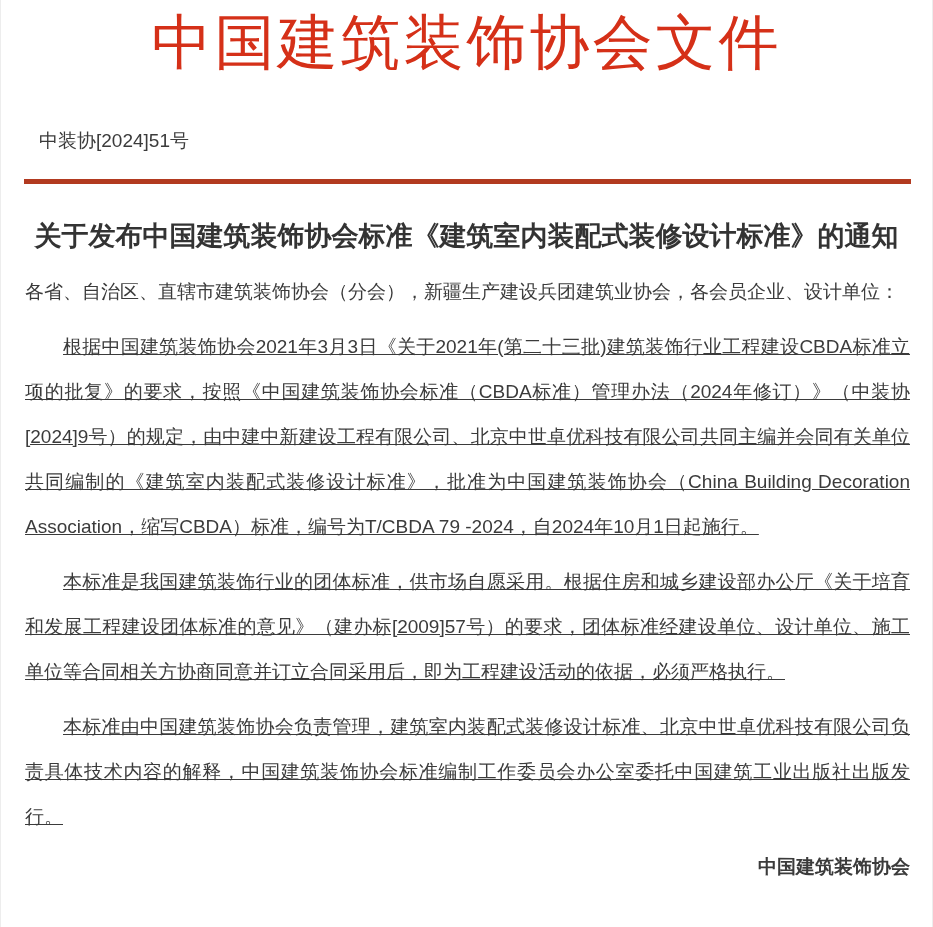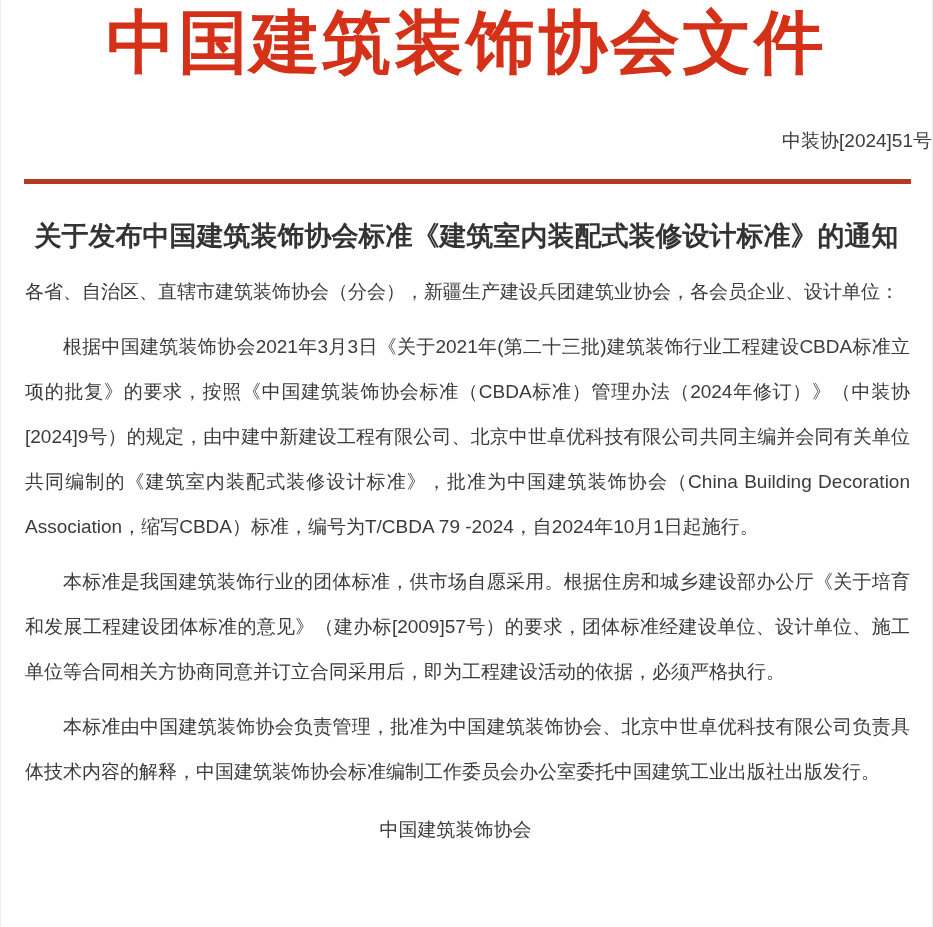--- a/index.html
+++ b/index.html
@@ -17,33 +17,34 @@
     border-left: 1px solid #ededed;
     border-right: 1px solid #ededed;
     font-family: "Liberation Sans", "DejaVu Sans", sans-serif;
     color: var(--text-color, #3b3b3b);
     overflow: hidden;
   }
   .org-title {
     margin: 10px 10px 0 10px;
     text-align: center;
     font-family: "Liberation Serif", "DejaVu Serif", serif;
-    font-weight: bold;
-    font-size: 69px;
+    font-weight: normal;
+    font-size: 60px;
     line-height: 66px;
     letter-spacing: 3px;
     color: var(--header-red, #d53018);
     white-space: nowrap;
   }
   .doc-number {
     margin-top: 53px;
-    text-align: right;
+    text-align: left;
     font-size: 19px;
     line-height: 23px;
     color: var(--text-color, #3b3b3b);
+    padding-left: 38px;
   }
   .red-divider {
     margin: 27px 21px 0 23px;
     height: 5px;
     background: var(--divider-red, #b23a20);
   }
   .notice-title {
     margin: 31px 24px 0 24px;
     text-align: center;
     font-size: 27px;
@@ -57,27 +58,29 @@
     line-height: 45px;
     text-align: justify;
     color: var(--text-color, #3b3b3b);
   }
   .doc-body p {
     margin: 0;
   }
   .doc-body p.para {
     margin-top: 10px;
     text-indent: 2em;
+    text-decoration: underline;
   }
   .signature-block {
-    margin: 24px 22px 0 0;
-    text-align: center;
+    margin: 16px 22px 0 0;
+    text-align: right;
     font-size: 19px;
     line-height: 23px;
     color: var(--text-color, #3b3b3b);
+    font-weight: bold;
   }
   .signature-date {
     margin-top: 33px;
   }
 </style>
 </head>
 <body>
 
 <div class="page" style="--header-red: #d53018; --divider-red: #b23a20; --text-color: #3b3b3b;">
 
@@ -86,20 +89,20 @@
   <div class="doc-number">中装协[2024]51号</div>
 
   <div class="red-divider"></div>
 
   <div class="notice-title">关于发布中国建筑装饰协会标准《建筑室内装配式装修设计标准》的通知</div>
 
   <div class="doc-body">
     <p class="salutation">各省、自治区、直辖市建筑装饰协会（分会），新疆生产建设兵团建筑业协会，各会员企业、设计单位：</p>
     <p class="para">根据中国建筑装饰协会2021年3月3日《关于2021年(第二十三批)建筑装饰行业工程建设CBDA标准立项的批复》的要求，按照《中国建筑装饰协会标准（CBDA标准）管理办法（2024年修订）》（中装协[2024]9号）的规定，由中建中新建设工程有限公司、北京中世卓优科技有限公司共同主编并会同有关单位共同编制的《建筑室内装配式装修设计标准》，批准为中国建筑装饰协会（China Building Decoration Association，缩写CBDA）标准，编号为T/CBDA 79 -2024，自2024年10月1日起施行。</p>
     <p class="para">本标准是我国建筑装饰行业的团体标准，供市场自愿采用。根据住房和城乡建设部办公厅《关于培育和发展工程建设团体标准的意见》（建办标[2009]57号）的要求，团体标准经建设单位、设计单位、施工单位等合同相关方协商同意并订立合同采用后，即为工程建设活动的依据，必须严格执行。</p>
-    <p class="para">本标准由中国建筑装饰协会负责管理，批准为中国建筑装饰协会、北京中世卓优科技有限公司负责具体技术内容的解释，中国建筑装饰协会标准编制工作委员会办公室委托中国建筑工业出版社出版发行。</p>
+    <p class="para">本标准由中国建筑装饰协会负责管理，建筑室内装配式装修设计标准、北京中世卓优科技有限公司负责具体技术内容的解释，中国建筑装饰协会标准编制工作委员会办公室委托中国建筑工业出版社出版发行。</p>
   </div>
 
   <div class="signature-block">
     <div class="signature-org">中国建筑装饰协会</div>
   </div>
 
 </div>
 
 </body></html>

